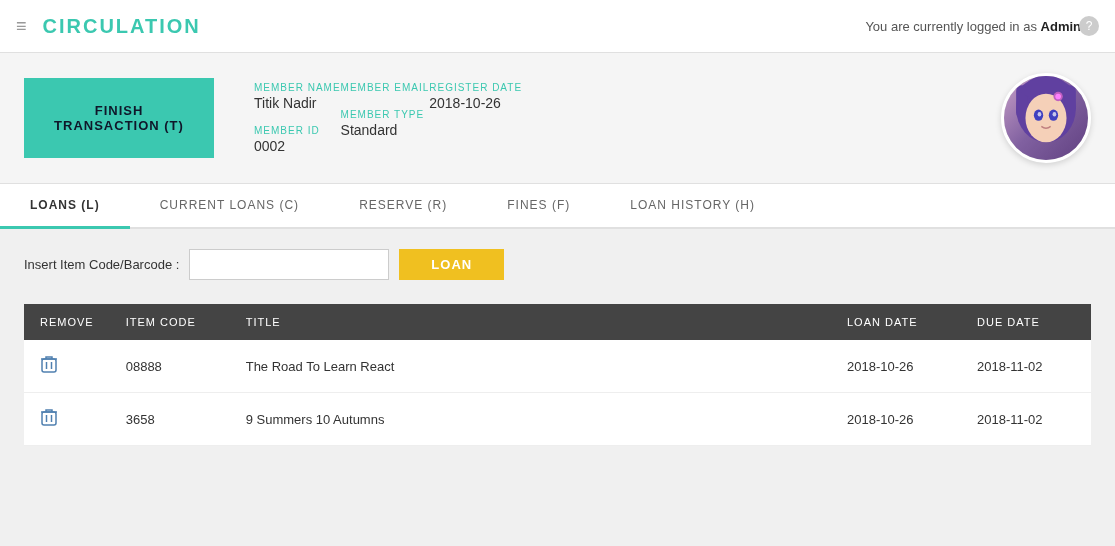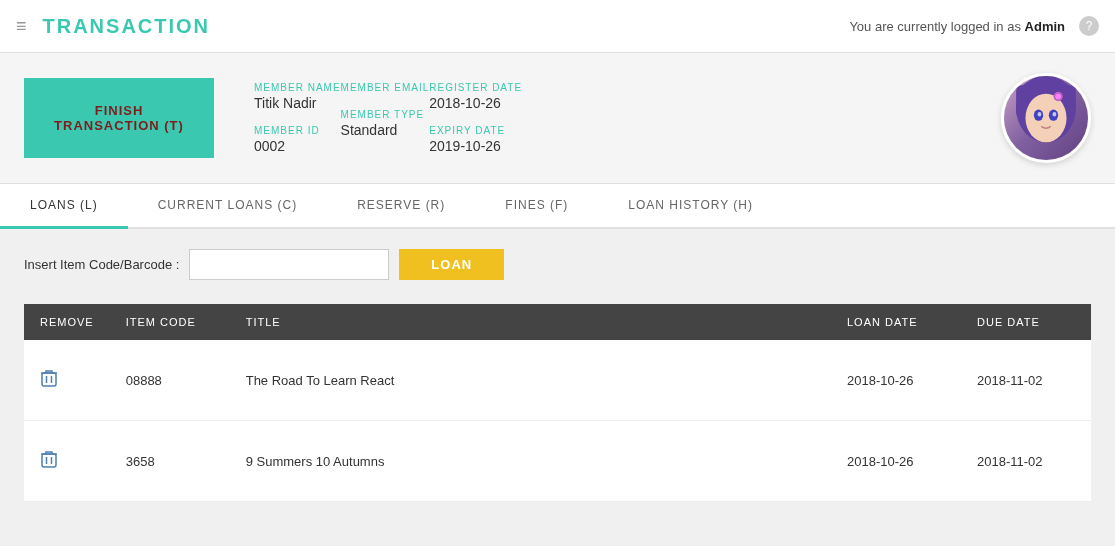--- a/index.html
+++ b/index.html
@@ -22,21 +22,21 @@
       cursor: pointer;
     }
     .header-title {
       color: #3bc8b0;
       font-size: 20px;
       font-weight: bold;
       letter-spacing: 2px;
     }
     .header-right {
       position: absolute;
-      right: 50px;
+      right: 34px;
       top: 50%;
       transform: translateY(-50%);
       font-size: 13px;
       color: #555;
     }
     .header-right strong {
       font-weight: bold;
       color: #222;
     }
     .header-help {
@@ -60,21 +60,21 @@
     .member-area {
       background: #f5f5f5;
       padding: 20px 24px;
       display: flex;
       align-items: center;
       gap: 40px;
       border-bottom: 1px solid #e0e0e0;
     }
     .finish-btn {
       background: #3bc8b0;
-      color: #7f1d1d;
+      color: #0f172a;
       border: none;
       padding: 0 16px;
       width: 190px;
       height: 80px;
       font-size: 13px;
       font-weight: bold;
       letter-spacing: 1px;
       cursor: pointer;
       text-transform: uppercase;
     }
@@ -134,21 +134,21 @@
       cursor: pointer;
       color: #666;
       text-transform: uppercase;
       border-bottom: 3px solid transparent;
       margin-bottom: -2px;
     }
     .tab.active {
       background: #fff;
       color: #333;
       border-bottom: 3px solid #3bc8b0;
-      font-weight: normal;
+      font-weight: bold;
       text-align: center;
     }
 
     
     .content {
       padding: 20px 24px;
     }
     .loan-input-row {
       display: flex;
       align-items: center;
@@ -192,42 +192,42 @@
       font-size: 11px;
       letter-spacing: 1px;
       font-weight: normal;
       text-transform: uppercase;
     }
     .loan-table tbody tr {
       background: #fff;
       border-bottom: 1px solid #eee;
     }
     .loan-table tbody td {
-      padding: 28px 16px;
+      padding: 14px 16px;
       font-size: 13px;
       color: #333;
     }
     .delete-icon {
       color: #6090c0;
       cursor: pointer;
       font-size: 16px;
       display: inline-block;
     }
     .col-remove { width: 70px; }
     .col-itemcode { width: 120px; }
     .col-title { }
     .col-loandate { width: 130px; }
     .col-duedate { width: 130px; }
   </style>
 </head>
 <body>
 
 <div class="header">
   <span class="header-menu-icon">≡</span>
-  <span class="header-title">TRANSACTION</span>
+  <span class="header-title">CIRCULATION</span>
   <div class="header-right">
     <span>You are currently logged in as</span>
     <strong>Admin</strong>
   </div>
   <div class="header-help">?</div>
 </div>
 
 <div class="member-area">
   <button class="finish-btn">FINISH TRANSACTION (T)</button>
 
@@ -251,24 +251,20 @@
       <div>
         <div class="info-label">MEMBER TYPE</div>
         <div class="info-value">Standard</div>
       </div>
     </div>
 
     <div class="info-col">
       <div>
         <div class="info-label">REGISTER DATE</div>
         <div class="info-value">2018-10-26</div>
-      </div>
-      <div>
-        <div class="info-label">EXPIRY DATE</div>
-        <div class="info-value">2019-10-26</div>
       </div>
     </div>
   </div>
 
   <div class="member-avatar">
     <div class="avatar-placeholder">
 
       <svg width="90" height="90" viewBox="0 0 90 90" xmlns="http://www.w3.org/2000/svg">
 
         <ellipse cx="45" cy="35" rx="32" ry="36" fill="#6040a0"></ellipse>

